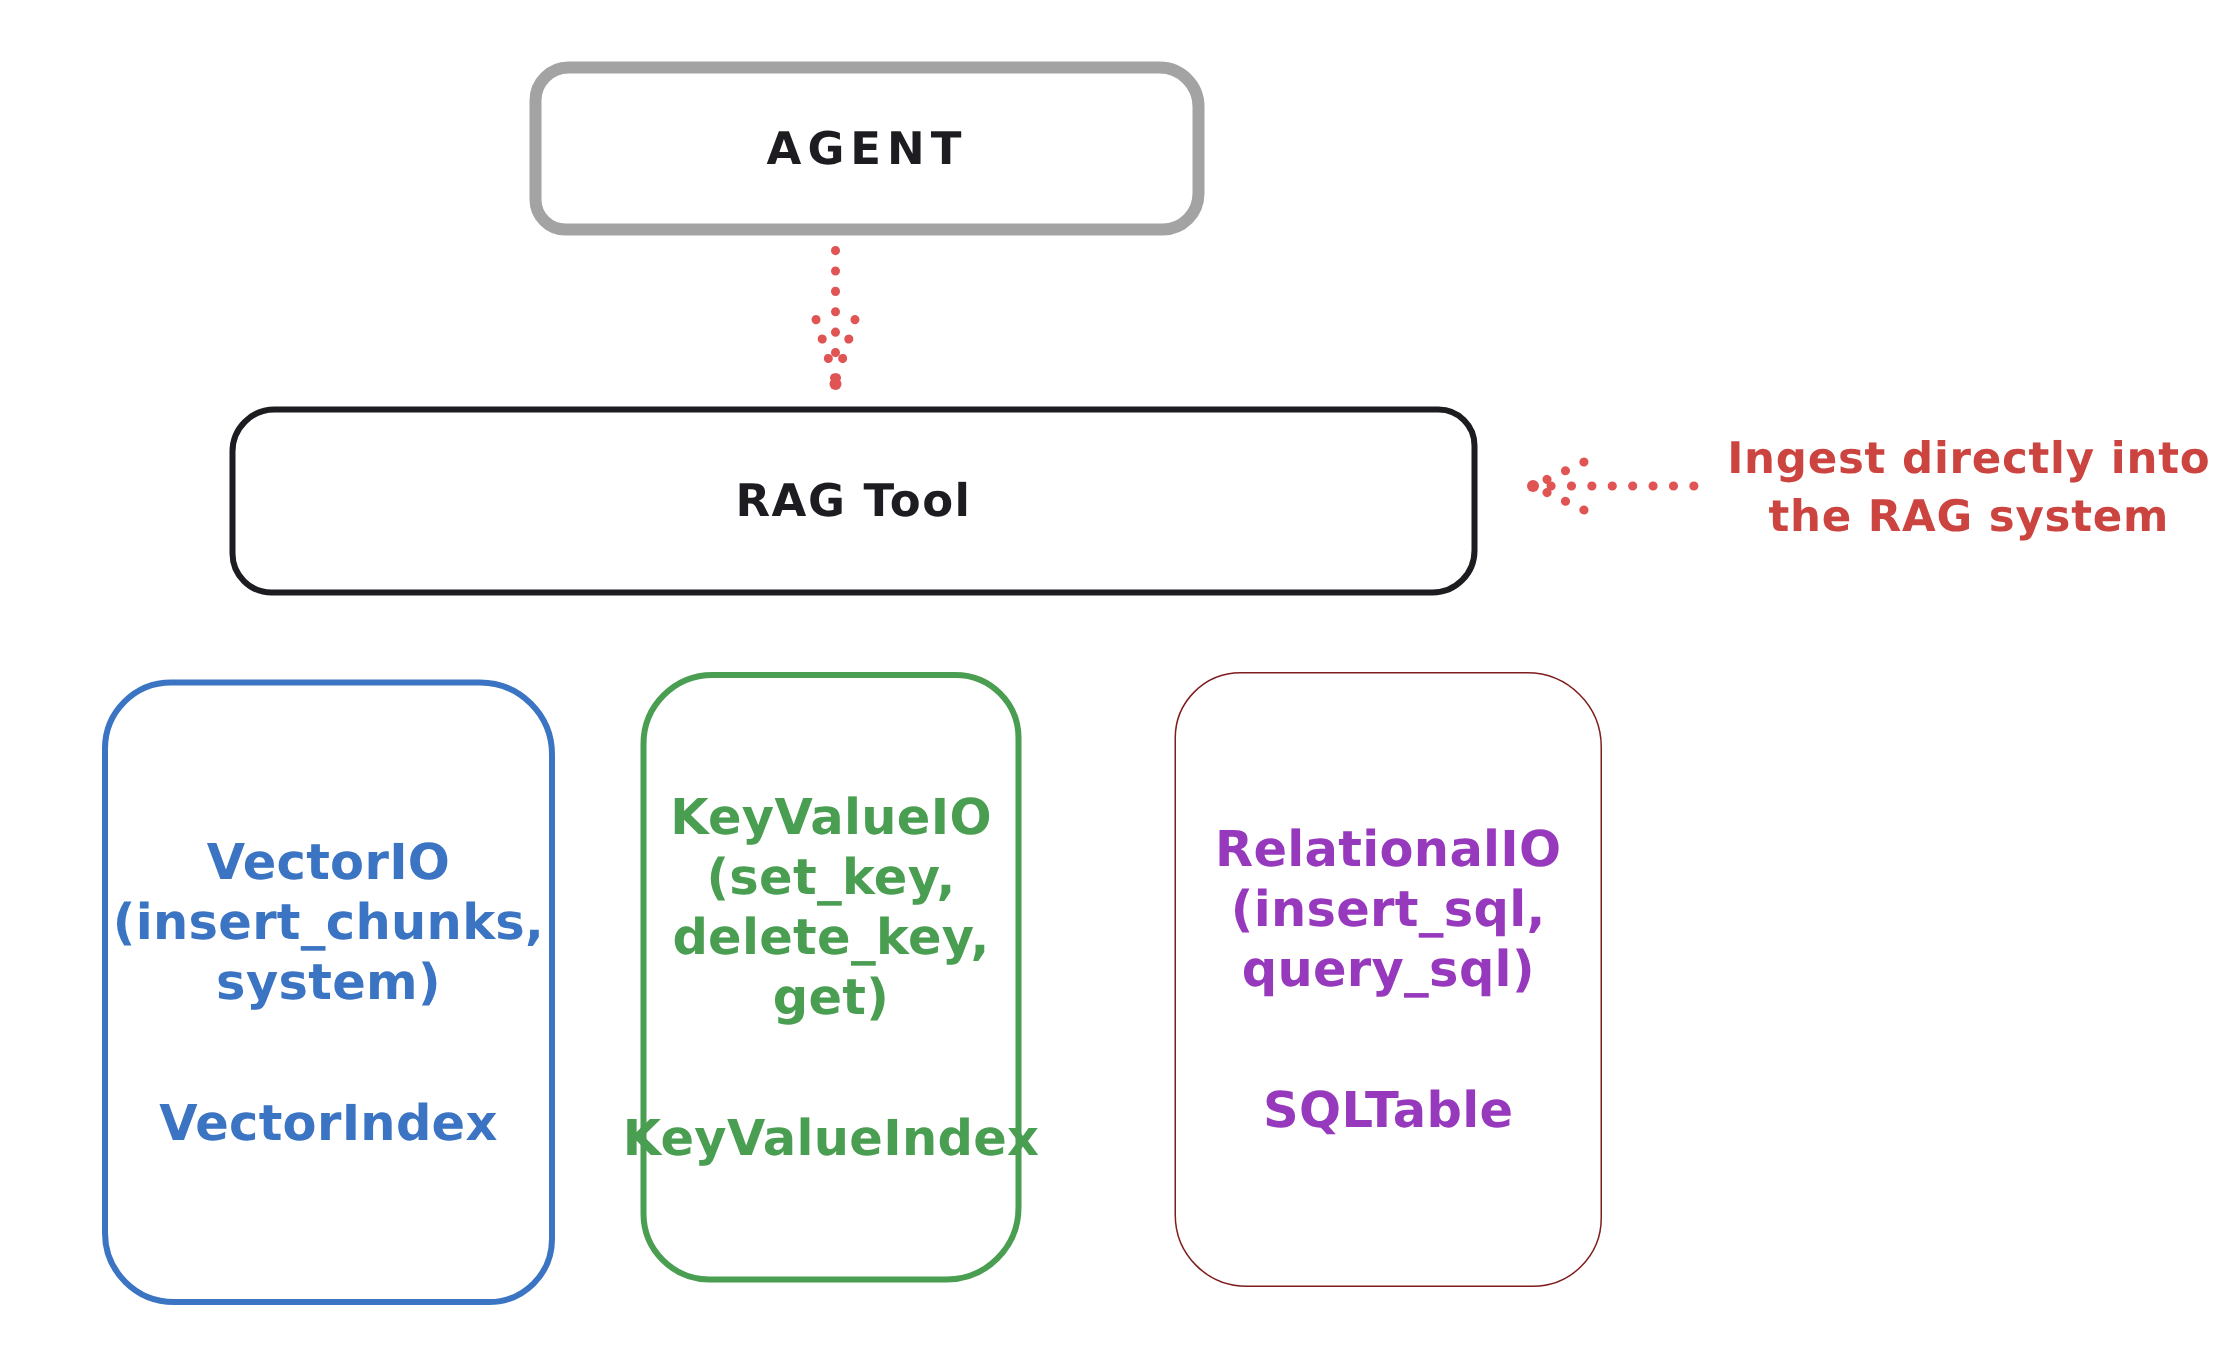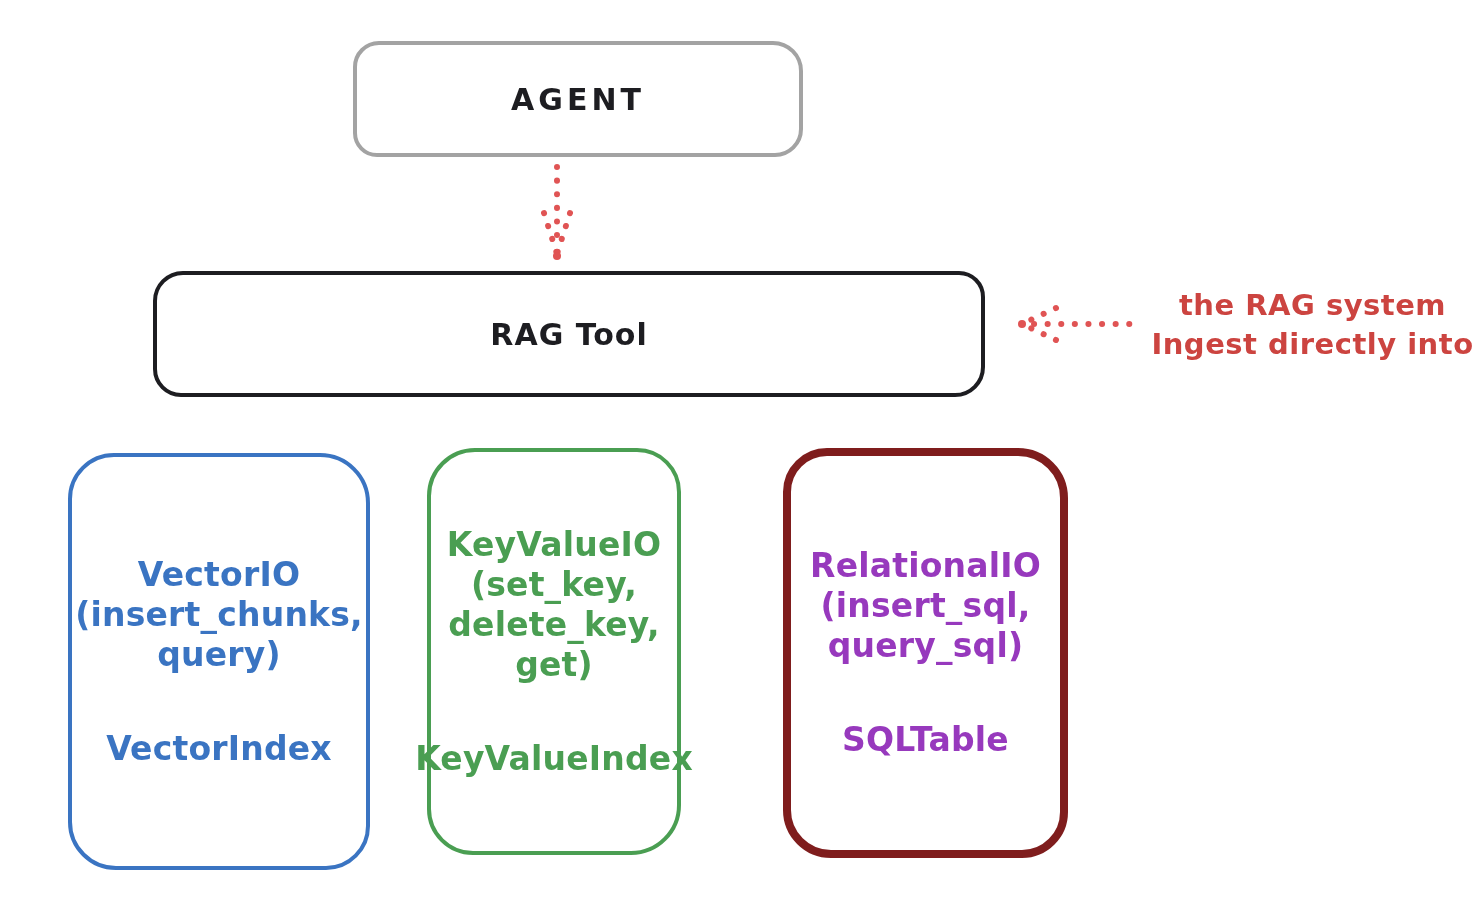--- a/index.html
+++ b/index.html
@@ -21,21 +21,21 @@
     display: flex;
     align-items: center;
     justify-content: center;
     box-sizing: border-box;
     text-align: center;
   }
   
   .agent-box {
     left: 353px; top: 41px;
     width: 450px; height: 116px;
-    border: 4px solid #a3a3a3;
+    border: 8px solid #a3a3a3;
     border-radius: 26px 30px 28px 24px;
     color: #1d1d21;
     font-size: 30px;
     font-weight: 700;
     letter-spacing: 4px;
   }
   .rag-box {
     left: 153px; top: 271px;
     width: 832px; height: 126px;
     border: 4px solid #1d1d21;
@@ -63,21 +63,21 @@
   .io-keyvalue {
     left: 427px; top: 448px;
     width: 254px; height: 407px;
     border: 4px solid #4a9e52;
     border-radius: 48px 44px 50px 46px;
     color: #4a9e52;
   }
   .io-relational {
     left: 783px; top: 448px;
     width: 285px; height: 410px;
-    border: 8px solid #7f1d1d;
+    border: 1px solid #7f1d1d;
     border-radius: 44px 50px 46px 48px;
     color: #9739bd;
   }
   .io-index {
     margin-top: 54px;
   }
   
   .annotation {
     position: absolute;
     left: 1145px; top: 286px;
@@ -120,29 +120,29 @@
   <svg class="arrow arrow-horizontal" width="140" height="48" viewBox="0 0 140 48">
     <g stroke="#e05454" stroke-width="6" stroke-linecap="round" stroke-dasharray="0.1 13.5" fill="none">
       <line x1="22" y1="24" x2="130" y2="24"></line>
       <path d="M44 8 L10 24"></path>
       <path d="M44 40 L10 24"></path>
     </g>
     <circle cx="10" cy="24" r="4" fill="#e05454"></circle>
   </svg>
 
   <div class="annotation">
+    <div>Ingest directly into</div>
     <div>the RAG system</div>
-    <div>Ingest directly into</div>
   </div>
 
   <div class="box io-box io-vector">
     <div>
       <div>VectorIO</div>
       <div>(insert_chunks,</div>
-      <div>query)</div>
+      <div>system)</div>
     </div>
     <div class="io-index">VectorIndex</div>
   </div>
 
   <div class="box io-box io-keyvalue">
     <div>
       <div>KeyValueIO</div>
       <div>(set_key,</div>
       <div>delete_key, get)</div>
     </div>

